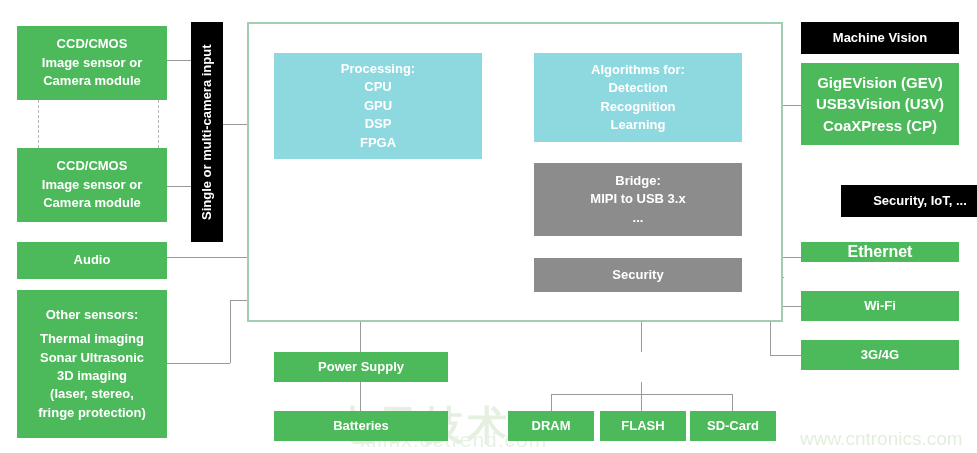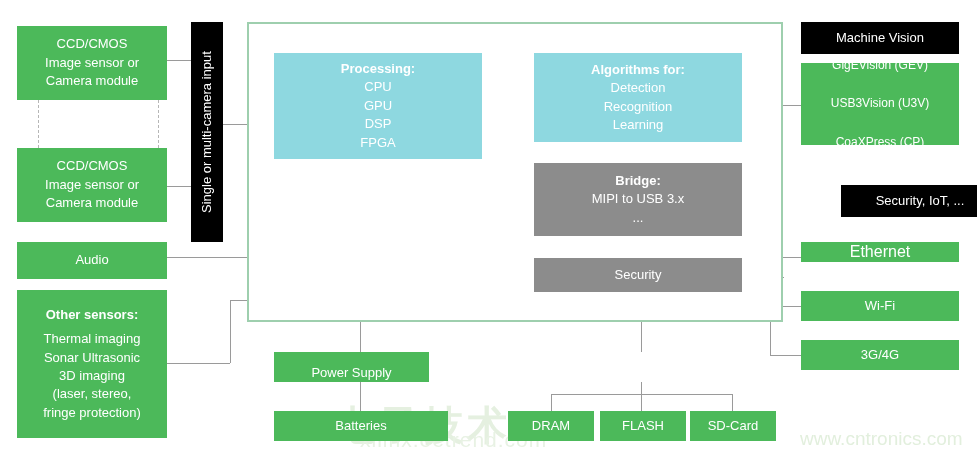--- a/index.html
+++ b/index.html
@@ -20,21 +20,21 @@
     color: #ffffff;
     text-align: center;
     line-height: 1.42;
   }
   .green  { background: #4CB95A; }
   .blue   { background: #8ED8E0; }
   .gray   { background: #8C8C8C; }
   .black  { background: #000000; }
 
   .ttl { font-weight: bold; }
-  .ln  { font-weight: normal; }
+  .ln  { font-weight: bold; }
 
   
   #panel {
     position: absolute;
     border: 2px solid #9ecfae;
     background: #ffffff;
   }
 
   
   #cam-input-bar {
@@ -159,21 +159,21 @@
   <div class="box gray" style="left:534px; top:163px; width:208px; height:73px; font-size:13px;">
     <span class="ttl">Bridge:</span>
     <span class="ln">MIPI to USB 3.x</span>
     <span class="ln">...</span>
   </div>
 
   <div class="box gray" style="left:534px; top:258px; width:208px; height:34px; font-size:13px;">
     <span class="ln">Security</span>
   </div>
 
-  <div class="box green" style="left:274px; top:352px; width:155px; height:30px; font-size:13px;justify-content:flex-end;">
+  <div class="box green" style="left:274px; top:352px; width:174px; height:30px; font-size:13px;">
     <span class="ln">Power Supply</span>
   </div>
 
   <div class="box green" style="left:274px; top:411px; width:174px; height:30px; font-size:13px;">
     <span class="ln">Batteries</span>
   </div>
 
 
   <div class="box green" style="left:508px; top:411px; width:86px; height:30px; font-size:13px;">
     <span class="ln">DRAM</span>
@@ -184,21 +184,21 @@
   </div>
 
   <div class="box green" style="left:690px; top:411px; width:86px; height:30px; font-size:13px;">
     <span class="ln">SD-Card</span>
   </div>
 
   <div class="box black" style="left:801px; top:22px; width:158px; height:32px; font-size:13px;">
     <span class="ln">Machine Vision</span>
   </div>
 
-  <div class="box green" style="left:801px; top:63px; width:158px; height:82px; font-size:12px;gap:21px;">
+  <div class="box green" style="left:801px; top:63px; width:158px; height:82px; font-size:15px;">
     <span class="ln">GigEVision (GEV)</span>
     <span class="ln">USB3Vision (U3V)</span>
     <span class="ln">CoaXPress (CP)</span>
   </div>
 
   <div class="box black" style="left:801px; top:185px; width:158px; height:32px; font-size:13px;margin-left:40px;">
     <span class="ln">Security, IoT, ...</span>
   </div>
 
   <div class="box green" style="left:801px; top:242px; width:158px; height:20px; font-size:16px;">

